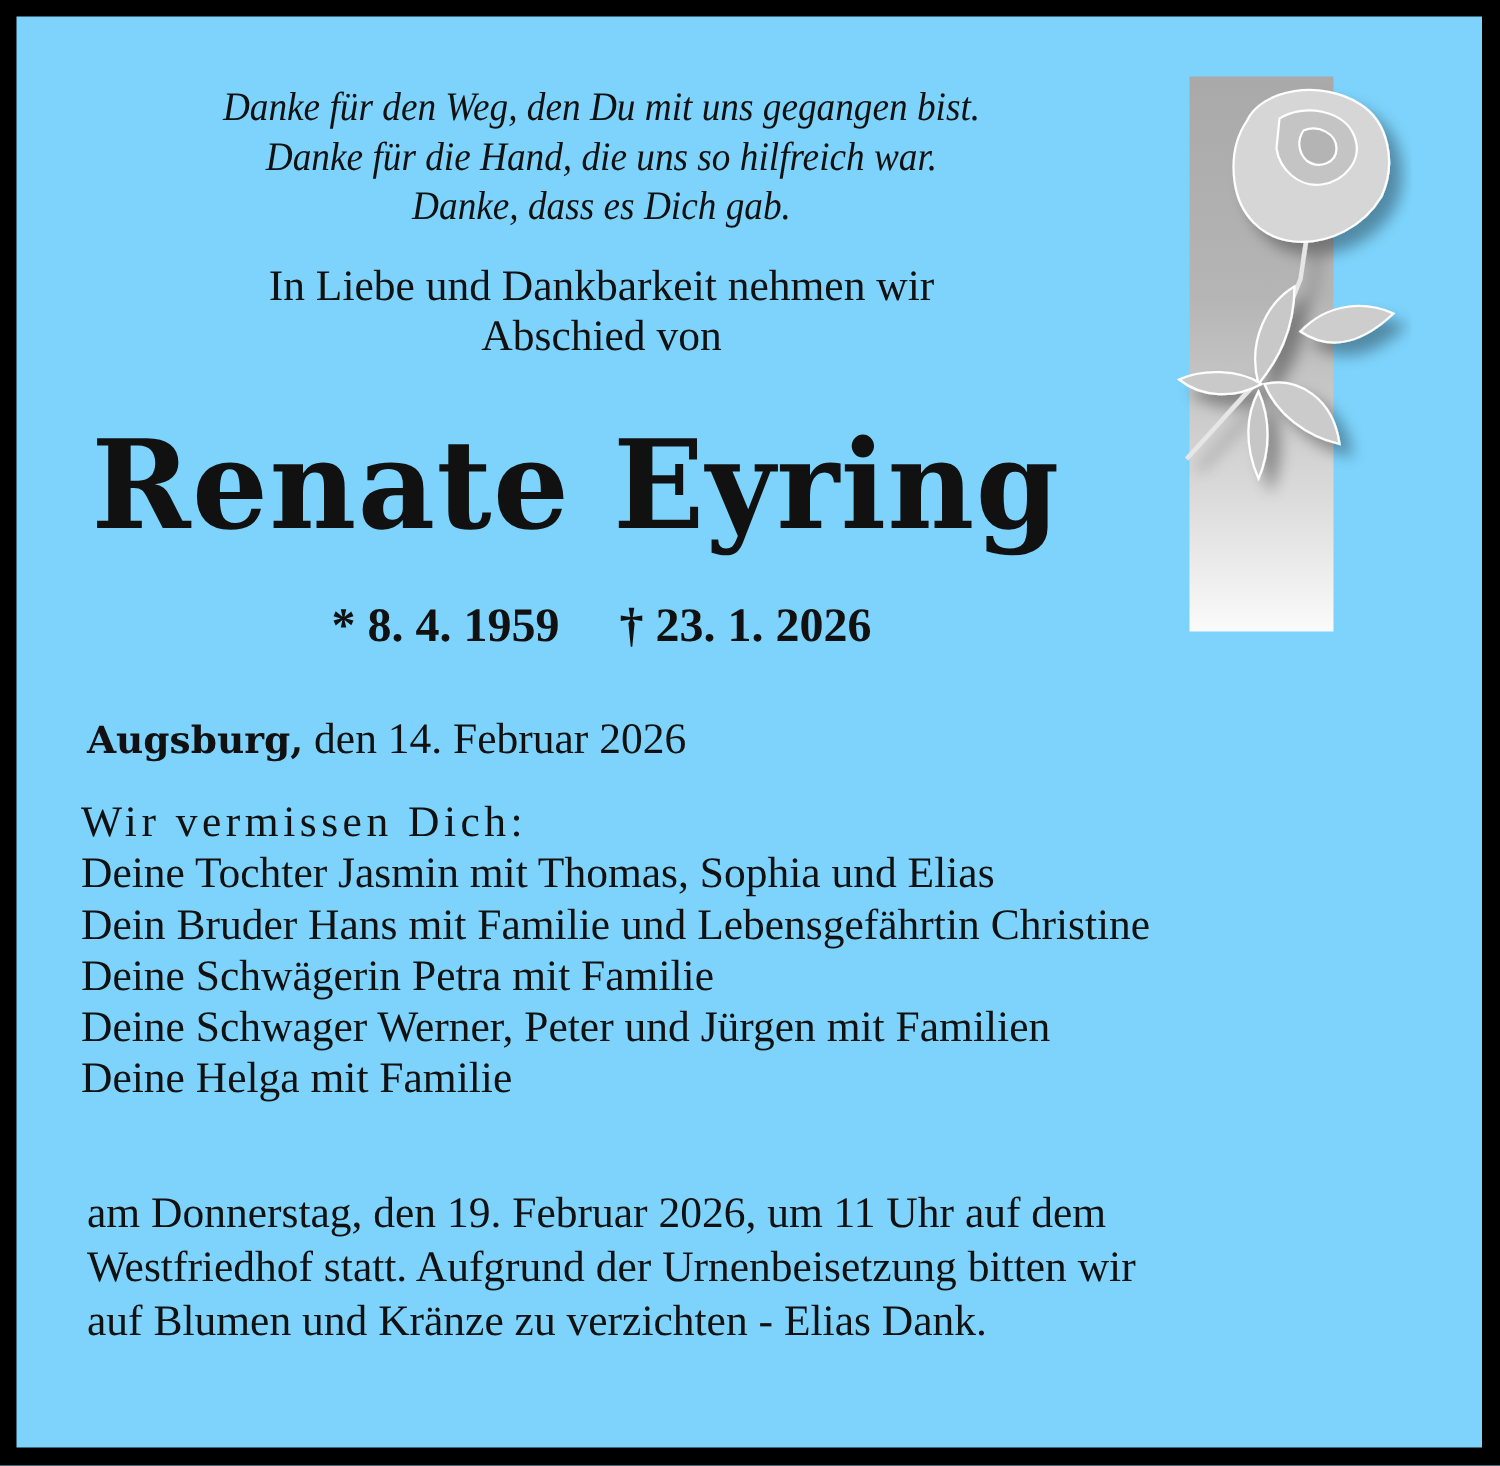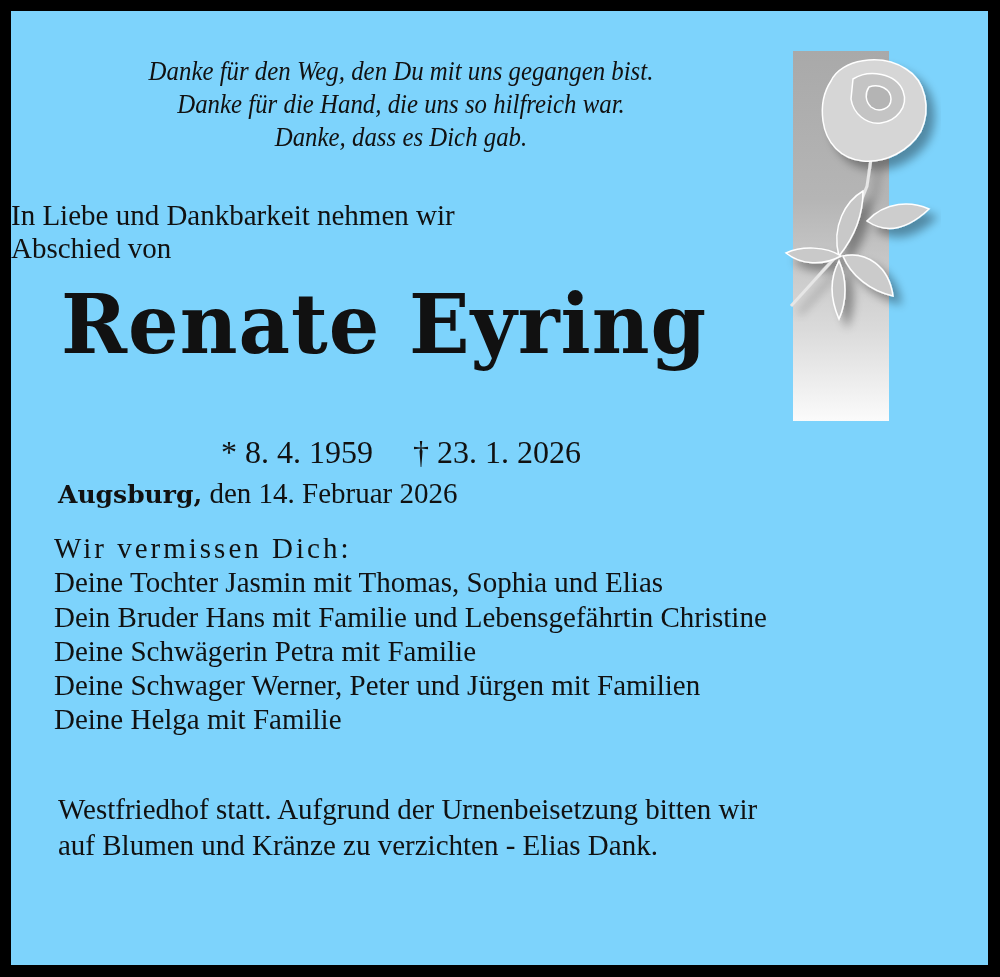--- a/index.html
+++ b/index.html
@@ -9,31 +9,31 @@
       background: #7dd3fc; color: #111;
       font-family: "DejaVu Serif", "Liberation Serif", serif;
     }
     .verse {
       position: absolute; left: 0; top: 44px; width: 780px; text-align: center;
       font-family: "Liberation Serif", serif; font-style: italic; font-size: 27px; line-height: 33px;
       transform: scaleX(0.92);
     }
     .verse div { white-space: nowrap; }
     .intro {
-      position: absolute; left: 0; top: 188px; width: 780px; 
+      position: absolute; left: 0; top: 164px; width: 780px; text-align: center;
       font-family: "Liberation Serif", serif; font-size: 29px; line-height: 33px;
     }
     .name {
       position: absolute; left: 50px; top: 268px; white-space: nowrap;
       font-family: "DejaVu Serif", serif; font-weight: bold; font-size: 82px; line-height: 90px;
       letter-spacing: 1px; transform-origin: left top; transform: scaleX(0.97);
     }
     .dates {
       position: absolute; left: 0; top: 386px; width: 780px; text-align: center;
-      font-family: "Liberation Serif", serif; font-weight: normal; font-size: 32px; line-height: 38px; white-space: nowrap; margin-top: 36px;
+      font-family: "Liberation Serif", serif; font-weight: bold; font-size: 32px; line-height: 38px; white-space: nowrap;
     }
     .dates span.gap { display: inline-block; width: 24px; }
     .place {
       position: absolute; left: 47px; top: 465px; white-space: nowrap;
       font-family: "Liberation Serif", serif; font-size: 29px; line-height: 34px;
     }
     .place b { font-family: "DejaVu Serif", serif; font-size: 25px; }
     .family {
       position: absolute; left: 43px; top: 520px; white-space: nowrap;
       font-family: "Liberation Serif", serif; font-size: 29px; line-height: 34.3px;
@@ -82,20 +82,21 @@
   <div class="family">
     <div class="head">Wir vermissen Dich:</div>
     <div>Deine Tochter Jasmin mit Thomas, Sophia und Elias</div>
     <div>Dein Bruder Hans mit Familie und Lebensgefährtin Christine</div>
     <div>Deine Schwägerin Petra mit Familie</div>
     <div>Deine Schwager Werner, Peter und Jürgen mit Familien</div>
     <div>Deine Helga mit Familie</div>
   </div>
 
   <div class="ceremony">
+    <div>am Donnerstag, den 19. Februar 2026, um 11 Uhr auf dem</div>
     <div>Westfriedhof statt. Aufgrund der Urnenbeisetzung bitten wir</div>
     <div>auf Blumen und Kränze zu verzichten - Elias Dank.</div>
   </div>
 
   <div class="rose-wrap">
     <div class="rose-bar"></div>
     <svg width="170" height="300" viewBox="0 0 170 300" style="position:absolute;left:0;top:0;">
       <defs>
         <filter id="sh" x="-20%" y="-20%" width="150%" height="150%">
           <feGaussianBlur in="SourceAlpha" stdDeviation="5"></feGaussianBlur>

